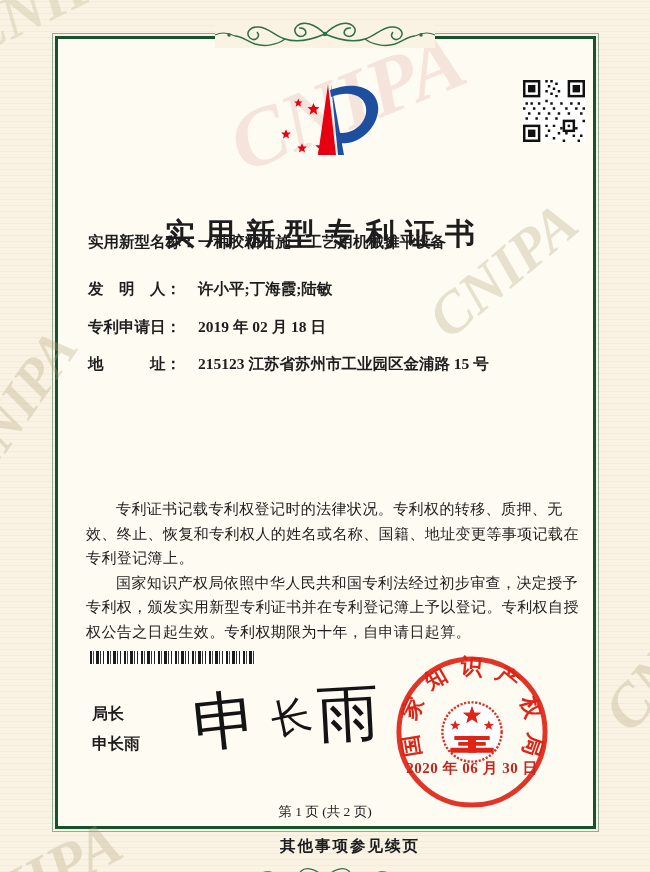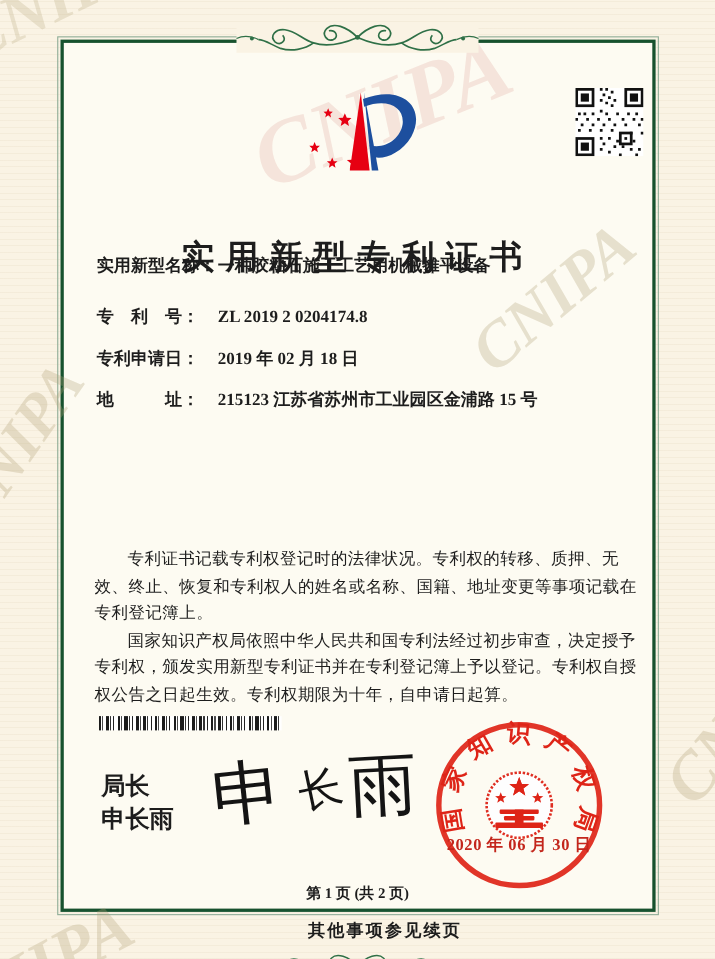--- a/index.html
+++ b/index.html
@@ -43,31 +43,31 @@
   .flabel{display:inline-block;min-width:110px;}
   .grant-gap{display:inline-block;width:38px;}
   .body-text{position:absolute;left:86px;top:497px;width:502px;font-size:15px;
     line-height:24.6px;letter-spacing:.4px;}
   .body-text p{margin:0;text-indent:2em;}
   .barcode{position:absolute;left:90px;top:651px;width:166px;height:13px;
     background:repeating-linear-gradient(90deg,
       #1b1b1b 0 2px,#fff 2px 3px,#4a4a4a 3px 4px,#fff 4px 6px,
       #1b1b1b 6px 9px,#fff 9px 10px,#333 10px 11px,#fff 11px 13px,
       #222 13px 14px,#fff 14px 17px);}
-  .signer{position:absolute;left:92px;top:700px;font-family:Liberation Sans, sans-serif;
-    font-size:22px;font-weight:700;line-height:30px;}
+  .signer{position:absolute;left:92px;top:700px;font-family:Liberation Mono, monospace;
+    font-size:16px;font-weight:700;line-height:30px;}
   .sig{position:absolute;left:185px;top:664px;width:220px;height:120px;color:#141414;}
   .sig span{position:absolute;font-weight:500;}
   .sig .s1{left:8px;top:14px;font-size:64px;transform:rotate(-6deg);}
   .sig .s2{left:86px;top:26px;font-size:40px;transform:rotate(-12deg);}
   .sig .s3{left:132px;top:8px;font-size:62px;transform:rotate(-3deg);}
   .seal{position:absolute;left:393px;top:653px;width:158px;height:158px;}
   .seal-date{position:absolute;left:0;top:106px;width:100%;text-align:center;
     color:#c3261c;font-size:15px;font-weight:700;letter-spacing:.5px;white-space:nowrap;}
-  .page-num{position:absolute;left:0;top:803px;width:100%;text-align:center;font-size:13.5px;font-weight:bold;}
+  .page-num{position:absolute;left:0;top:803px;width:100%;text-align:center;font-size:13.5px;}
   .cont-note{position:absolute;left:0;top:836px;width:100%;text-align:center;
     font-size:15.5px;letter-spacing:2px;font-weight:600;margin-left:25px;}
 </style>
 </head>
 <body>
 
 <div class="page">
 
   <svg class="wave-tex">
     <defs>
@@ -152,21 +152,21 @@
       </g>
     </svg>
 
     <div class="title">实用新型专利证书</div>
 
     <div class="fields">
       <div class="frow">
         <span class="flabel">实用新型名称：</span><span>一种胶粘石施工工艺用机械摊平设备</span>
       </div>
       <div class="frow">
-        <span class="flabel">专　利　号：</span><span>ZL 2019 2 0204174.8</span>
+        <span class="flabel">发　明　人：</span><span>许小平;丁海霞;陆敏</span>
       </div>
       <div class="frow">
         <span class="flabel">专利申请日：</span><span>2019 年 02 月 18 日</span>
       </div>
       <div class="frow">
         <span class="flabel">地　　　址：</span><span>215123 江苏省苏州市工业园区金浦路 15 号</span>
       </div>
     </div>
 
     <div class="body-text">

